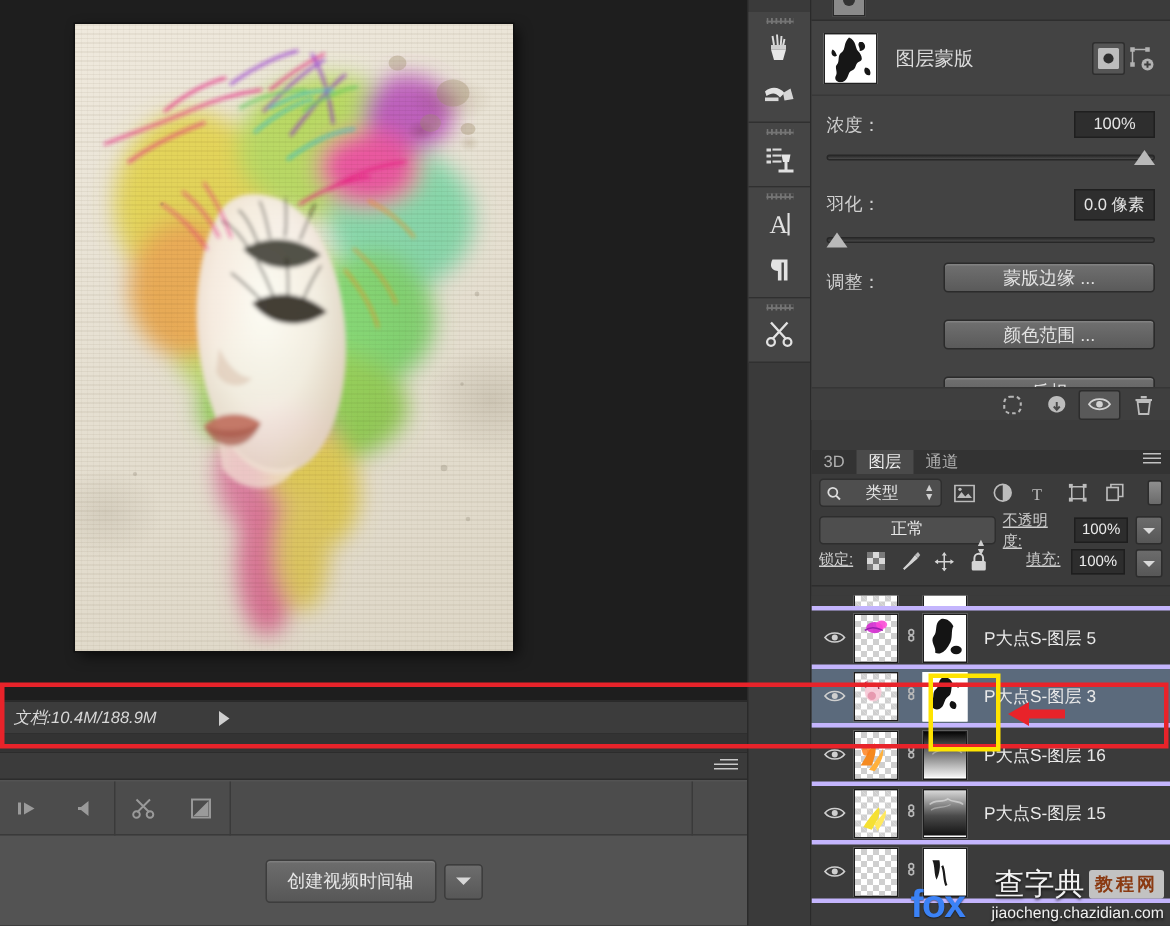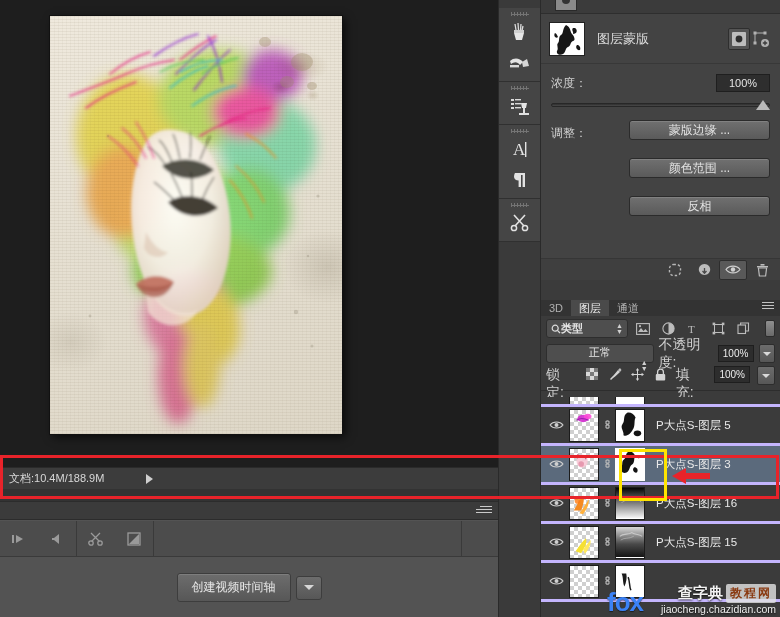--- a/index.html
+++ b/index.html
@@ -23,21 +23,21 @@
       radial-gradient(ellipse 50px 40px at 7% 78%, rgba(120,108,86,.14), rgba(120,108,86,0) 75%),
       radial-gradient(ellipse 120px 120px at 50% 50%, rgba(255,253,246,.55), rgba(255,253,246,0) 70%),
       repeating-linear-gradient(0deg, rgba(140,128,104,.10) 0 1px, rgba(255,255,255,0) 1px 3px),
       repeating-linear-gradient(90deg, rgba(140,128,104,.06) 0 1px, rgba(255,255,255,0) 1px 4px),
       linear-gradient(160deg,#efe9dd 0%,#e6e0d2 45%,#ded7c7 100%);
   }
   #artwork { position:absolute; inset:0; }
 
   
   #doc-status { position:absolute; left:0; top:467px; width:498px; height:22px;
-      background:#3c3c3c; border-top:1px solid #2a2a2a; display:flex; align-items:center; }
+      background:#3c3c3c; border-top:1px solid #2a2a2a; display:flex; align-items:center;font-style:italic; }
   #doc-status .txt { color:#d8d8d8; font-size:11px; margin-left:9px; letter-spacing:0; }
   #doc-status .arrow { margin-left:42px; width:0;height:0;border-left:7px solid #cfcfcf;
       border-top:5px solid transparent;border-bottom:5px solid transparent; }
   #canvas-hscroll { position:absolute; left:0; top:489px; width:498px; height:12px; background:#333; }
 
   
   #timeline { position:absolute; left:0; top:501px; width:498px; height:116px; background:#535353;
       border-top:1px solid #2c2c2c; }
   #timeline-tabbar { position:absolute; left:0; top:0; width:498px; height:18px; background:#3b3b3b;
       border-bottom:1px solid #2c2c2c; }
@@ -117,30 +117,30 @@
   
   #layers-panel { position:absolute; left:0; top:300px; width:239px; height:317px; background:#3b3b3b; }
   #layer-tabs { height:16px; background:#333; display:flex; align-items:flex-end; position:relative; }
   .ltab { font-size:11px; color:#b0b0b0; padding:2px 8px 2px 8px; height:16px; line-height:12px; }
   .ltab.active { background:#4a4a4a; color:#ededed; }
   #layer-tabs .menu { position:absolute; right:4px; top:2px; width:14px; height:10px; }
   #layer-tabs .menu i { display:block; height:1px; background:#c2c2c2; margin-bottom:2px; width:12px; }
 
   .lrow { display:flex; align-items:center; height:25px; padding:0 5px; gap:5px; }
   .filter-select { display:flex; align-items:center; width:82px; height:19px; background:#4e4e4e;
-      border:1px solid #2e2e2e; border-radius:3px; padding:0 4px; color:#e4e4e4; font-size:11px; gap:0;font-weight:bold; }
+      border:1px solid #2e2e2e; border-radius:3px; padding:0 4px; color:#e4e4e4; font-size:11px; gap:16px; }
   .filter-select .arrows { margin-left:auto; color:#d0d0d0; font-size:7px; line-height:6px; text-align:center; }
   .ficon { width:20px; height:19px; display:flex; align-items:center; justify-content:center; color:#b9b9b9; font-size:12px; }
   .togglebox { width:10px; height:17px; background:linear-gradient(180deg,#8f8f8f,#6a6a6a);
       border:1px solid #2c2c2c; border-radius:2px; margin-left:auto; }
 
   .blend-select { width:118px; height:19px; background:#4e4e4e; border:1px solid #2e2e2e; border-radius:3px;
       display:flex; align-items:center; padding:0 5px; color:#e8e8e8; font-size:11px;flex-direction:column; }
   .blend-select .arrows { margin-left:auto; font-size:7px; line-height:6px; color:#d0d0d0; }
-  .lbl-sm { color:#cfcfcf; font-size:14px; }
+  .lbl-sm { color:#cfcfcf; font-size:10px;text-decoration:underline; }
   .val-box { background:#2d2d2d; border:1px solid #1e1e1e; color:#ececec; font-size:10px;
       padding:2px 4px; min-width:36px; text-align:center; }
   .caret-btn { width:18px; height:19px; background:linear-gradient(180deg,#6c6c6c,#575757);
       border:1px solid #2d2d2d; border-radius:2px; display:flex; align-items:center; justify-content:center; }
   .caret-btn span { width:0;height:0;border-top:4px solid #d9d9d9;border-left:4px solid transparent;border-right:4px solid transparent;}
 
   #lock-row { display:flex; align-items:flex-start; height:25px; padding:0 5px; gap:7px;
       border-bottom:1px solid #2d2d2d; }
   .lockicon { width:16px; height:16px; display:flex; align-items:center; justify-content:center; color:#cbcbcb; font-size:11px; }
 
@@ -159,21 +159,21 @@
   .lname { color:#e9e9e9; font-size:11.5px; margin-left:11px; white-space:nowrap; }
 
   #red-box { position:absolute; left:0px; top:455px; width:779px; height:44px;
       border:3px solid #e8232a; pointer-events:none; z-index:40; }
   #yellow-box { position:absolute; left:619px; top:449px; width:48px; height:52px;
       border:3px solid #ffe400; pointer-events:none; z-index:41; }
   #red-arrow { position:absolute; left:672px; top:468px; width:38px; height:16px; z-index:42; }
 
   #watermark { position:absolute; right:4px; bottom:2px; z-index:50; display:flex; flex-direction:column; align-items:flex-end;}
   #wm-row { display:flex; align-items:center; gap:3px; }
-  #wm-cn { color:#f2f2f2; font-size:15px; font-weight:bold; text-shadow:0 1px 2px rgba(0,0,0,.8); }
+  #wm-cn { color:#f2f2f2; font-size:20px; font-weight:normal; text-shadow:0 1px 2px rgba(0,0,0,.8); }
   #wm-box { background:rgba(225,225,225,.82); color:#8a3a12; font-size:12px; font-weight:bold;
       padding:1px 4px; border-radius:2px; letter-spacing:2px; }
   #wm-url { color:#efefef; font-size:10.5px; text-shadow:0 1px 2px rgba(0,0,0,.85); margin-top:0px; }
   .big-text-overlay { position:absolute; left:607px; top:587px; font-size:26px; font-weight:bold;
       color:#3b82f6; letter-spacing:-1px; text-shadow:0 1px 1px rgba(0,0,0,.5); z-index:30; }
 </style>
 </head>
 <body>
 
 <div id="app">
@@ -475,20 +475,30 @@
         <div class="lbl-line">
           <span class="lbl">浓度：</span>
           <span class="num-field">100%</span>
         </div>
         <div class="slider">
           <div class="trough"></div>
           <div class="knob" style="left:calc(100% - 14px)"></div>
         </div>
       </div>
 
+      <div class="slider-row" style="padding-top:14px">
+        <div class="lbl-line">
+          <span class="lbl">羽化：</span>
+          <span class="num-field">0.0 像素</span>
+        </div>
+        <div class="slider">
+          <div class="trough"></div>
+          <div class="knob" style="left:0"></div>
+        </div>
+      </div>
 
       <div class="adjust-row">
         <div class="lbl">调整：</div>
         <div class="adjust-col">
           <div class="pbtn">蒙版边缘 ...</div>
           <div class="pbtn">颜色范围 ...</div>
           <div class="pbtn">反相</div>
         </div>
       </div>
 

